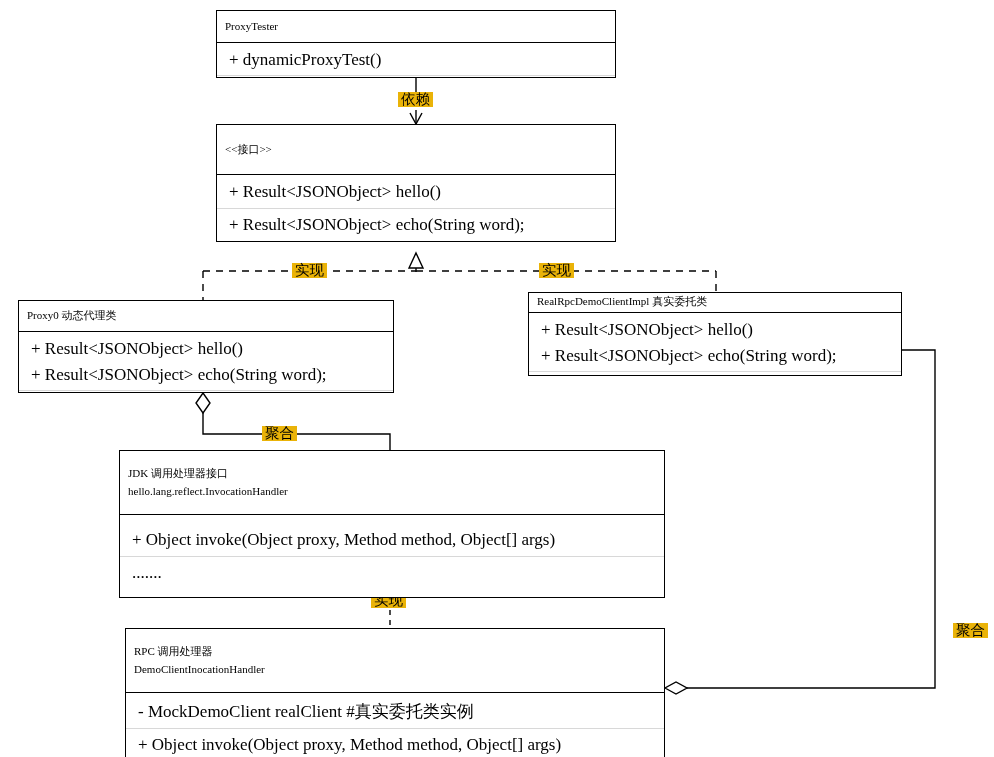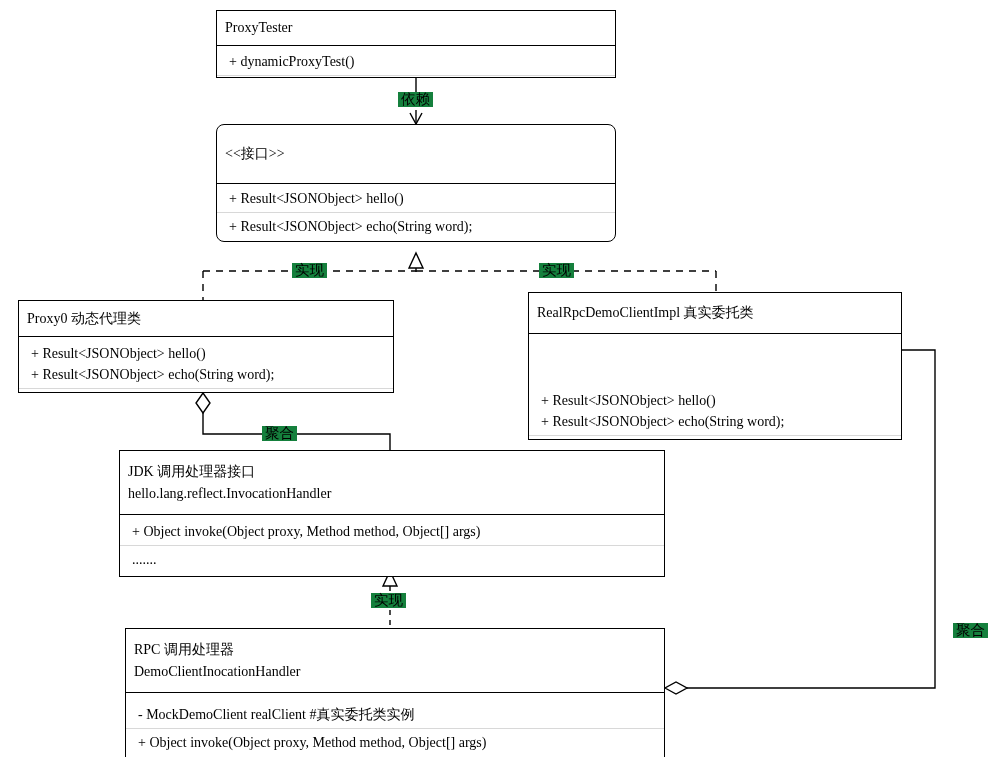--- a/index.html
+++ b/index.html
@@ -30,47 +30,47 @@
     flex-direction: column;
     justify-content: center;
     padding: 2px 8px;
   }
   .uml-header.with-divider {
     border-bottom: 1px solid #000000;
   }
   .uml-stereotype,
   .uml-class-name,
   .uml-sub-name {
-    font-size: 14px;
+    font-size: 11px;
     line-height: 1.55;
     white-space: nowrap;
   }
   .uml-compartment {
     box-sizing: border-box;
     display: flex;
     flex-direction: column;
     justify-content: center;
     padding: 1px 0;
   }
   .uml-member {
     box-sizing: border-box;
-    font-size: 14px;
+    font-size: 17px;
     line-height: 1.5;
     padding: 3px 10px 3px 12px;
     white-space: nowrap;
   }
   .uml-member.sep {
     border-bottom: 1px solid #d8d8d8;
   }
   .edge-label {
     position: absolute;
     font-size: 13.5px;
     line-height: 1;
     white-space: nowrap;
-    background: #15803d;
+    background: #eab308;
     padding: 0 3px;
     font-family: "DejaVu Sans", "Liberation Sans", sans-serif;
   }
   svg.wires {
     position: absolute;
     left: 0;
     top: 0;
     width: 994px;
     height: 757px;
     pointer-events: none;
@@ -125,51 +125,51 @@
 
   <div class="uml-class" style="left:216px; top:10px; width:400px; height:68px;">
     <div class="uml-header with-divider" style="height:35px;">
       <div class="uml-class-name">ProxyTester</div>
     </div>
     <div class="uml-compartment" style="flex:1;">
       <div class="uml-member sep">+ dynamicProxyTest()</div>
     </div>
   </div>
 
-  <div class="uml-class" style="left:216px; top:124px; width:400px; height:118px;border-radius:8px;">
+  <div class="uml-class" style="left:216px; top:124px; width:400px; height:118px;">
     <div class="uml-header with-divider" style="height:64px;">
       <div class="uml-stereotype">&lt;&lt;接口&gt;&gt;</div>
     </div>
     <div class="uml-compartment" style="flex:1;">
       <div class="uml-member sep">+ Result&lt;JSONObject&gt; hello()</div>
       <div class="uml-member">+ Result&lt;JSONObject&gt; echo(String word);</div>
     </div>
   </div>
 
   <div class="uml-class" style="left:18px; top:300px; width:376px; height:93px;">
     <div class="uml-header with-divider" style="height:36px;">
       <div class="uml-class-name">Proxy0  动态代理类</div>
     </div>
     <div class="uml-compartment" style="flex:1;">
       <div class="uml-member" style="padding-bottom:0;">+ Result&lt;JSONObject&gt; hello()</div>
       <div class="uml-member sep" style="padding-top:0;">+ Result&lt;JSONObject&gt; echo(String word);</div>
     </div>
   </div>
 
-  <div class="uml-class" style="left:528px; top:292px; width:374px; height:148px;justify-content:flex-end;">
+  <div class="uml-class" style="left:528px; top:292px; width:374px; height:84px;justify-content:flex-end;">
     <div class="uml-header with-divider" style="height:41px;">
       <div class="uml-class-name">RealRpcDemoClientImpl  真实委托类</div>
     </div>
     <div class="uml-compartment" style="flex:1; justify-content:flex-end; padding-bottom:3px;">
       <div class="uml-member" style="padding-bottom:0;">+ Result&lt;JSONObject&gt; hello()</div>
       <div class="uml-member sep" style="padding-top:0;">+ Result&lt;JSONObject&gt; echo(String word);</div>
     </div>
   </div>
 
-  <div class="uml-class" style="left:119px; top:450px; width:546px; height:127px;">
+  <div class="uml-class" style="left:119px; top:450px; width:546px; height:148px;">
     <div class="uml-header with-divider" style="height:64px;">
       <div class="uml-class-name">JDK 调用处理器接口</div>
       <div class="uml-sub-name">hello.lang.reflect.InvocationHandler</div>
     </div>
     <div class="uml-compartment" style="flex:1;">
       <div class="uml-member sep">+  Object invoke(Object proxy, Method method, Object[] args)</div>
       <div class="uml-member">.......</div>
     </div>
   </div>
 

